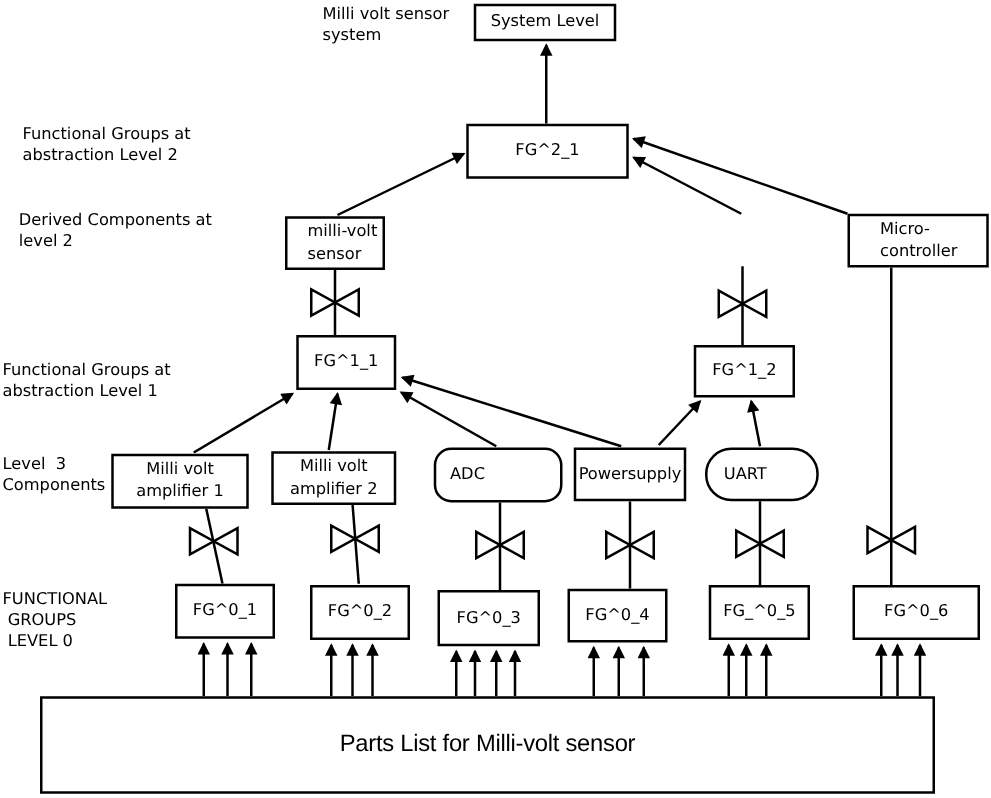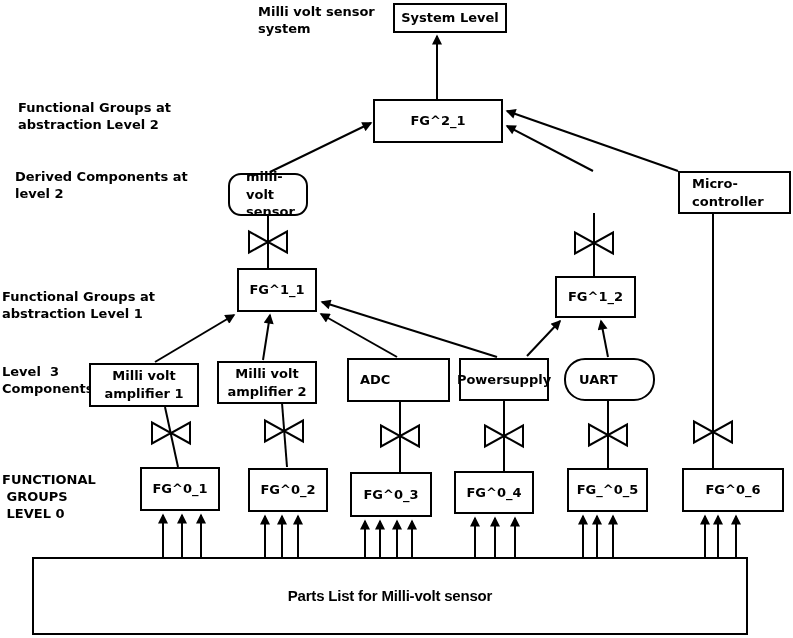--- a/index.html
+++ b/index.html
@@ -3,21 +3,20 @@
 <meta charset="utf-8">
 <style>
   html,body{margin:0;padding:0;background:#ffffff;}
   #canvas{
     position:relative;
     width:793px;height:638px;
     background:#ffffff;
     font-family:"DejaVu Sans", sans-serif;
     color:#000;
     overflow:hidden;
-    font-weight:bold;
   }
   #wires{position:absolute;left:0;top:0;}
   .box{
     position:absolute;
     box-sizing:border-box;
     border:2px solid #000;
     background:#ffffff;
     display:flex;
     align-items:center;
     justify-content:center;
@@ -29,21 +28,21 @@
   .box.left{justify-content:flex-start;text-align:left;}
   .label{
     position:absolute;
     font-size:13px;
     line-height:1.3;
     white-space:pre-wrap;
   }
   .parts{
     font-family:"Liberation Sans", sans-serif;
     letter-spacing:-0.2px;
-    font-size:15px;
+    font-size:19px;
   }
 </style>
 </head>
 <body>
 
 <div id="canvas">
 
   <svg id="wires" width="793" height="638" viewBox="0 0 793 638">
     <defs>
       <marker id="arw" viewBox="0 0 10 10" refX="8.5" refY="5" markerWidth="6" markerHeight="5" orient="auto">
@@ -120,36 +119,36 @@
   <div class="label" style="left:15px;top:169px;">Derived Components at
 level 2</div>
   <div class="label" style="left:2px;top:289px;">Functional Groups at
 abstraction Level 1</div>
   <div class="label" style="left:2px;top:364px;">Level  3
 Components</div>
   <div class="label" style="left:2px;top:472px;">FUNCTIONAL
  GROUPS
  LEVEL 0</div>
 
-  <div class="box" style="left:379px;top:3px;width:114px;height:30px;margin-left:14px;">System Level</div>
+  <div class="box" style="left:379px;top:3px;width:114px;height:30px;">System Level</div>
   <div class="box" style="left:373px;top:99px;width:130px;height:44px;">FG^2_1</div>
 
-  <div class="box left" style="left:228px;top:173px;width:80px;height:43px;padding-left:16px;border-radius:13px;">milli-volt
+  <div class="box left" style="left:228px;top:173px;width:80px;height:43px;padding-left:16px;">milli-volt
 sensor</div>
-  <div class="box left" style="left:678px;top:171px;width:113px;height:43px;padding-left:12px;">Micro-
+  <div class="box left" style="left:678px;top:171px;width:113px;height:43px;padding-left:24px;">Micro-
 controller</div>
 
   <div class="box" style="left:237px;top:268px;width:80px;height:44px;">FG^1_1</div>
   <div class="box" style="left:555px;top:276px;width:81px;height:42px;">FG^1_2</div>
 
   <div class="box" style="left:89px;top:363px;width:110px;height:44px;">Milli volt
 amplifier 1</div>
   <div class="box" style="left:217px;top:361px;width:100px;height:43px;">Milli volt
 amplifier 2</div>
-  <div class="box left" style="left:347px;top:358px;width:103px;height:44px;padding-left:11px;">ADC</div>
+  <div class="box left" style="left:347px;top:358px;width:103px;height:44px;padding-left:11px;border-radius:14px;">ADC</div>
   <div class="box" style="left:459px;top:358px;width:90px;height:43px;">Powersupply</div>
   <div class="box left" style="left:564px;top:358px;width:91px;height:43px;padding-left:13px;border-radius:21px;">UART</div>
 
   <div class="box" style="left:140px;top:467px;width:80px;height:44px;">FG^0_1</div>
   <div class="box" style="left:248px;top:468px;width:80px;height:44px;">FG^0_2</div>
   <div class="box" style="left:350px;top:472px;width:82px;height:45px;">FG^0_3</div>
   <div class="box" style="left:454px;top:471px;width:80px;height:43px;">FG^0_4</div>
   <div class="box" style="left:567px;top:468px;width:81px;height:44px;">FG_^0_5</div>
   <div class="box" style="left:682px;top:468px;width:102px;height:44px;">FG^0_6</div>
 

